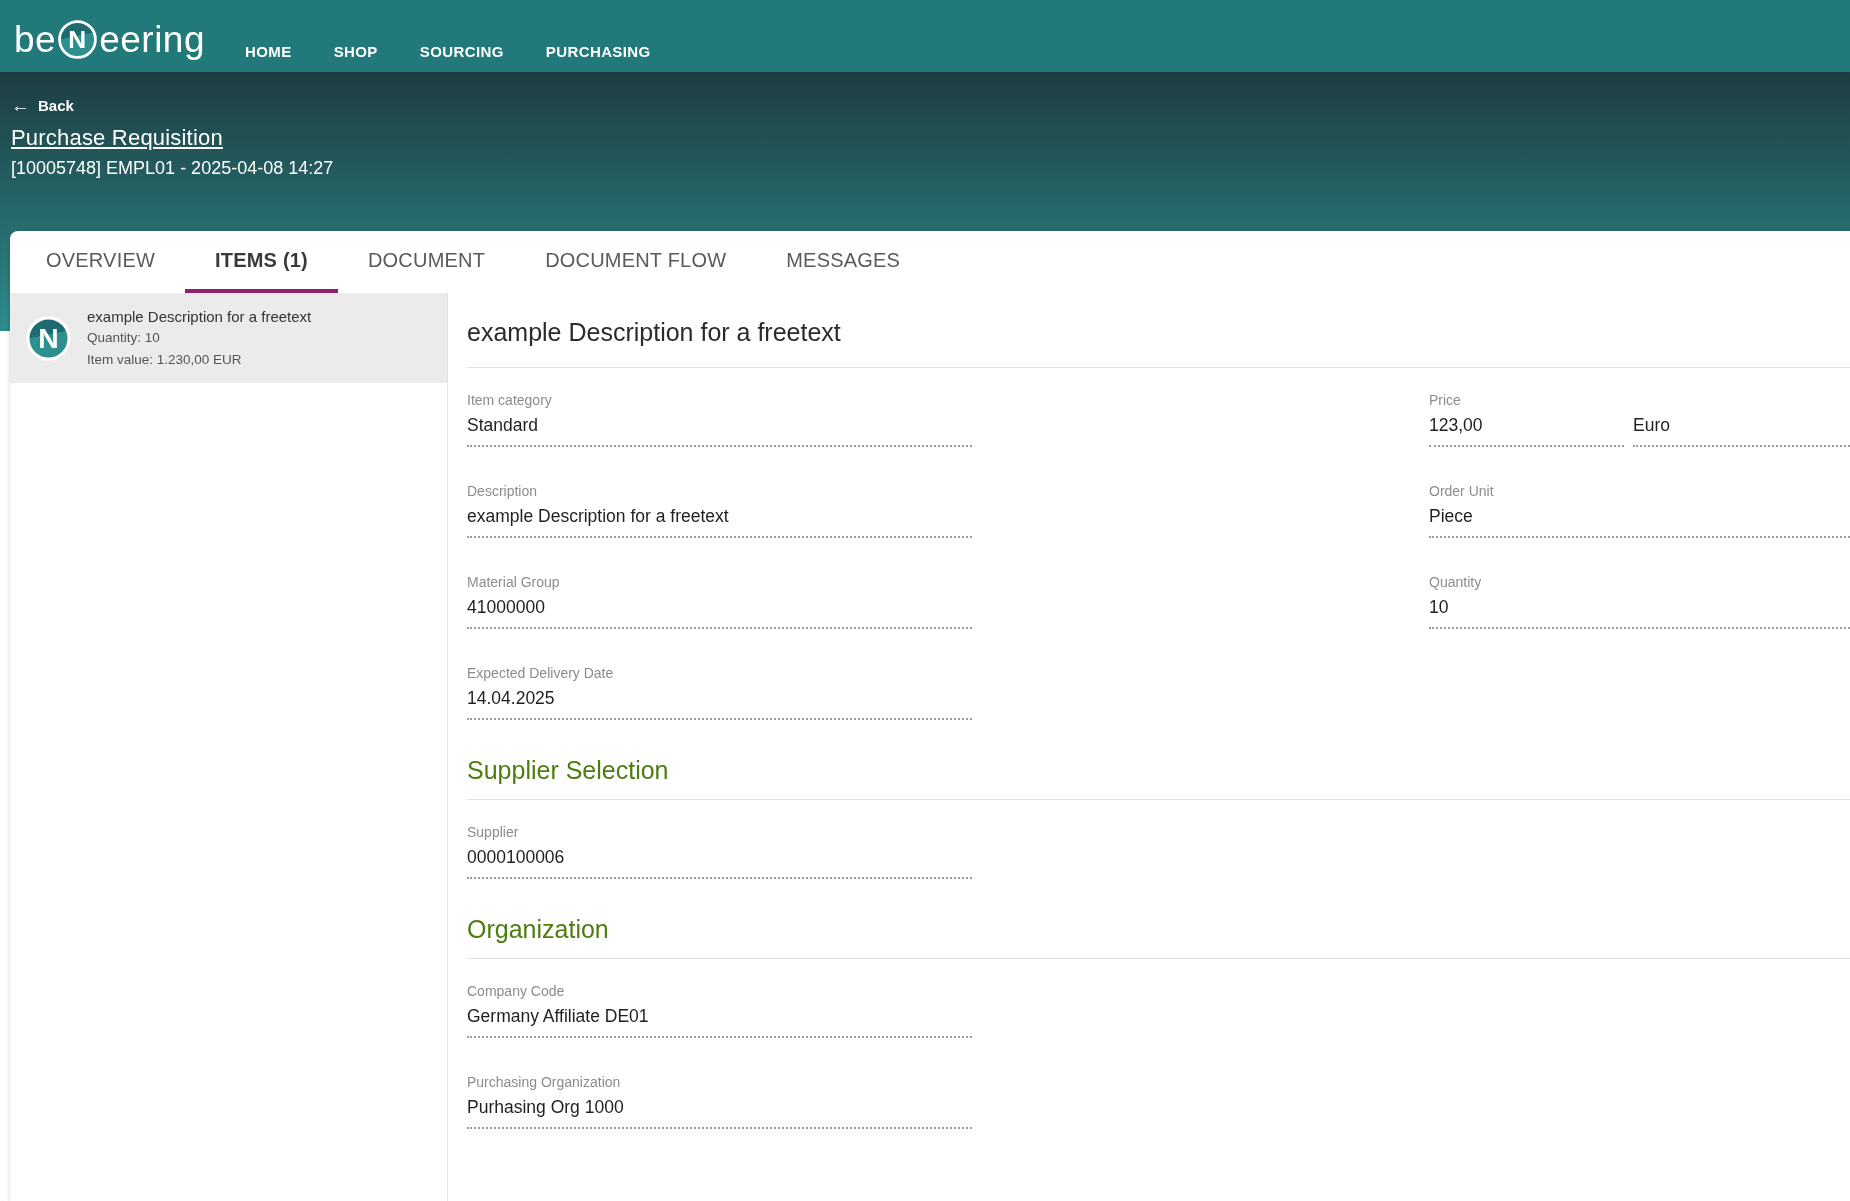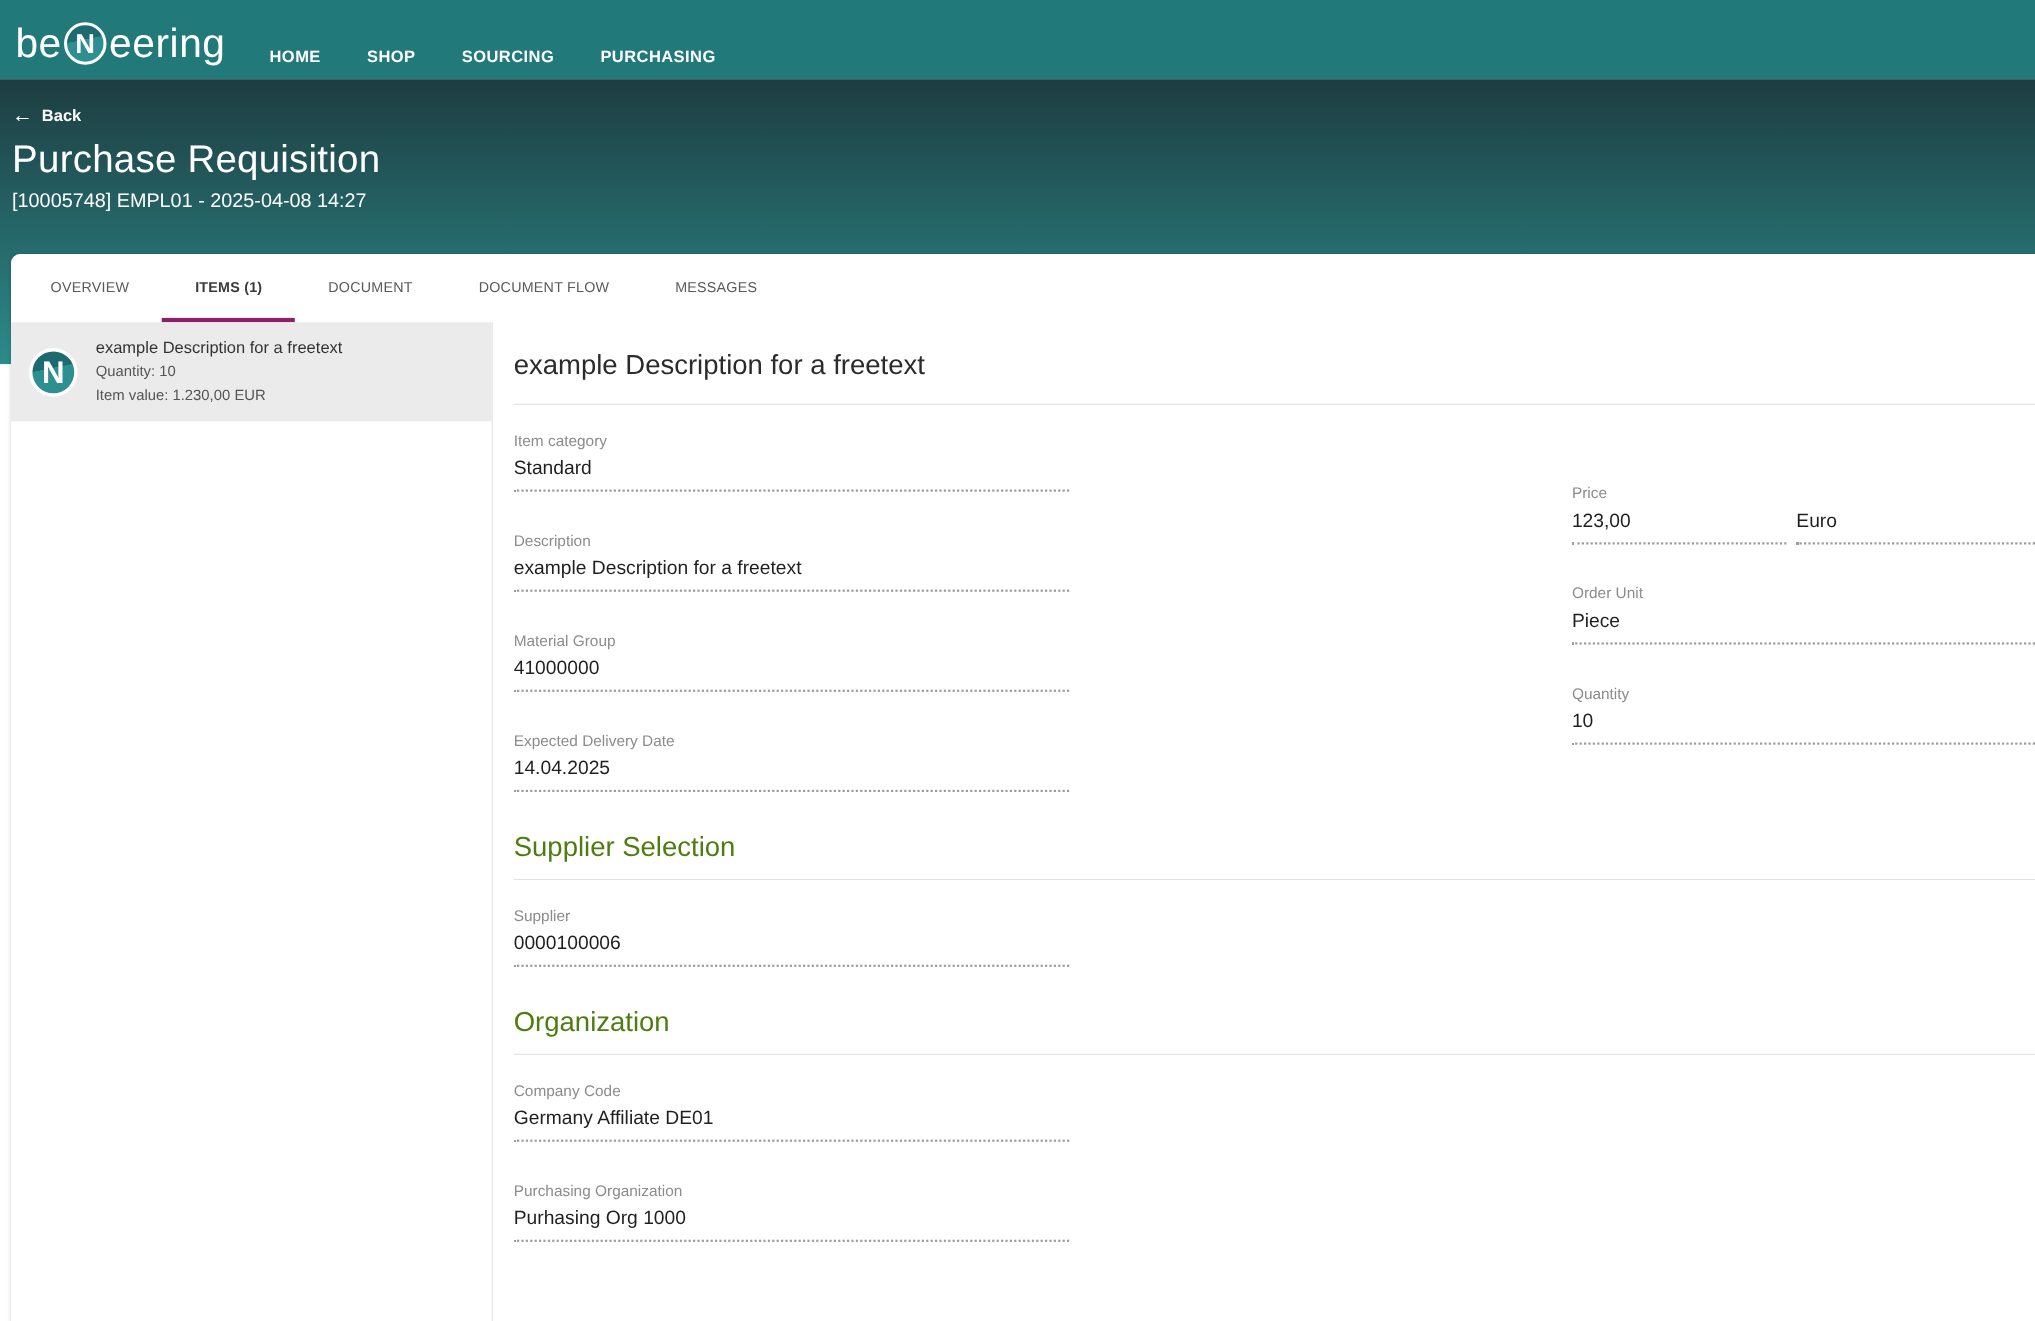--- a/index.html
+++ b/index.html
@@ -34,38 +34,38 @@
     height:259px;
     background:linear-gradient(180deg, #1d3d41 0%, #2d8b8b 100%);
     padding:24px 0 0 11px;
     color:#fff;
   }
   .back {
     display:inline-flex; align-items:center; gap:8px;
     font-size:15px; font-weight:bold; cursor:pointer;
   }
   .back .arrow { font-size:19px; font-weight:bold; line-height:1; }
-  .page-title { margin:9px 0 0 0; font-size:35px; font-weight:400; letter-spacing:.2px; }
+  .page-title { margin:9px 0 0 0; font-size:22px; font-weight:400; letter-spacing:.2px;text-decoration:underline; }
   .subtitle { margin-top:7px; font-size:18px; }
 
   
   .card {
     position:relative; z-index:1;
     margin:-100px 0 0 10px;
     height:970px;
     background:#fff;
     border-radius:8px 0 0 0;
     box-shadow:0 1px 4px rgba(0,0,0,.18);
   }
 
   
   .tabbar { height:62px; display:flex; align-items:stretch; padding-left:6px; }
   .tab {
     display:flex; align-items:center;
-    padding:0 30px; font-size:13px; letter-spacing:.2px;
+    padding:0 30px; font-size:20px; letter-spacing:.2px;
     color:#5a5a5a; cursor:pointer;
     border-bottom:4px solid transparent;
   }
   .tab.active { color:#3a3a3a; font-weight:bold; border-bottom-color:#8d1f6b; }
 
   
   .card-body { display:flex; height:908px; }
   .sidebar { width:438px; border-right:1px solid #e4e4e4; }
   .side-item {
     background:#ebebeb; cursor:pointer;
@@ -75,21 +75,21 @@
   .side-item svg { width:47px; height:47px; flex:0 0 47px; display:block; }
   .si-title { font-size:15px; color:#333; line-height:21px; }
   .si-sub { font-size:13.5px; color:#555; line-height:21.5px; }
 
   .main { flex:1; padding:25px 0 0 19px; }
   .detail-title { margin:0; font-size:25px; font-weight:400; color:#2b2b2b; }
   .divider { border:0; border-top:1px solid #e2e2e2; margin:20px 0 0 0; }
 
   .form-area { position:relative; margin-top:24px; }
   .col-left { width:505px; }
-  .col-right { position:absolute; left:962px; top:0; right:0;margin-top:48px; }
+  .col-right { position:absolute; left:962px; top:0; right:0; }
 
   .field { margin-bottom:36px; }
   .flabel { font-size:14px; color:#8c8c8c; }
   .fvalue {
     font-size:17.5px; color:#1f1f1f;
     margin-top:7px; padding-bottom:9px;
     border-bottom:2px dotted #9c9c9c;
     min-height:22px; cursor:text;
   }
   .price-row { display:flex; gap:9px; }

